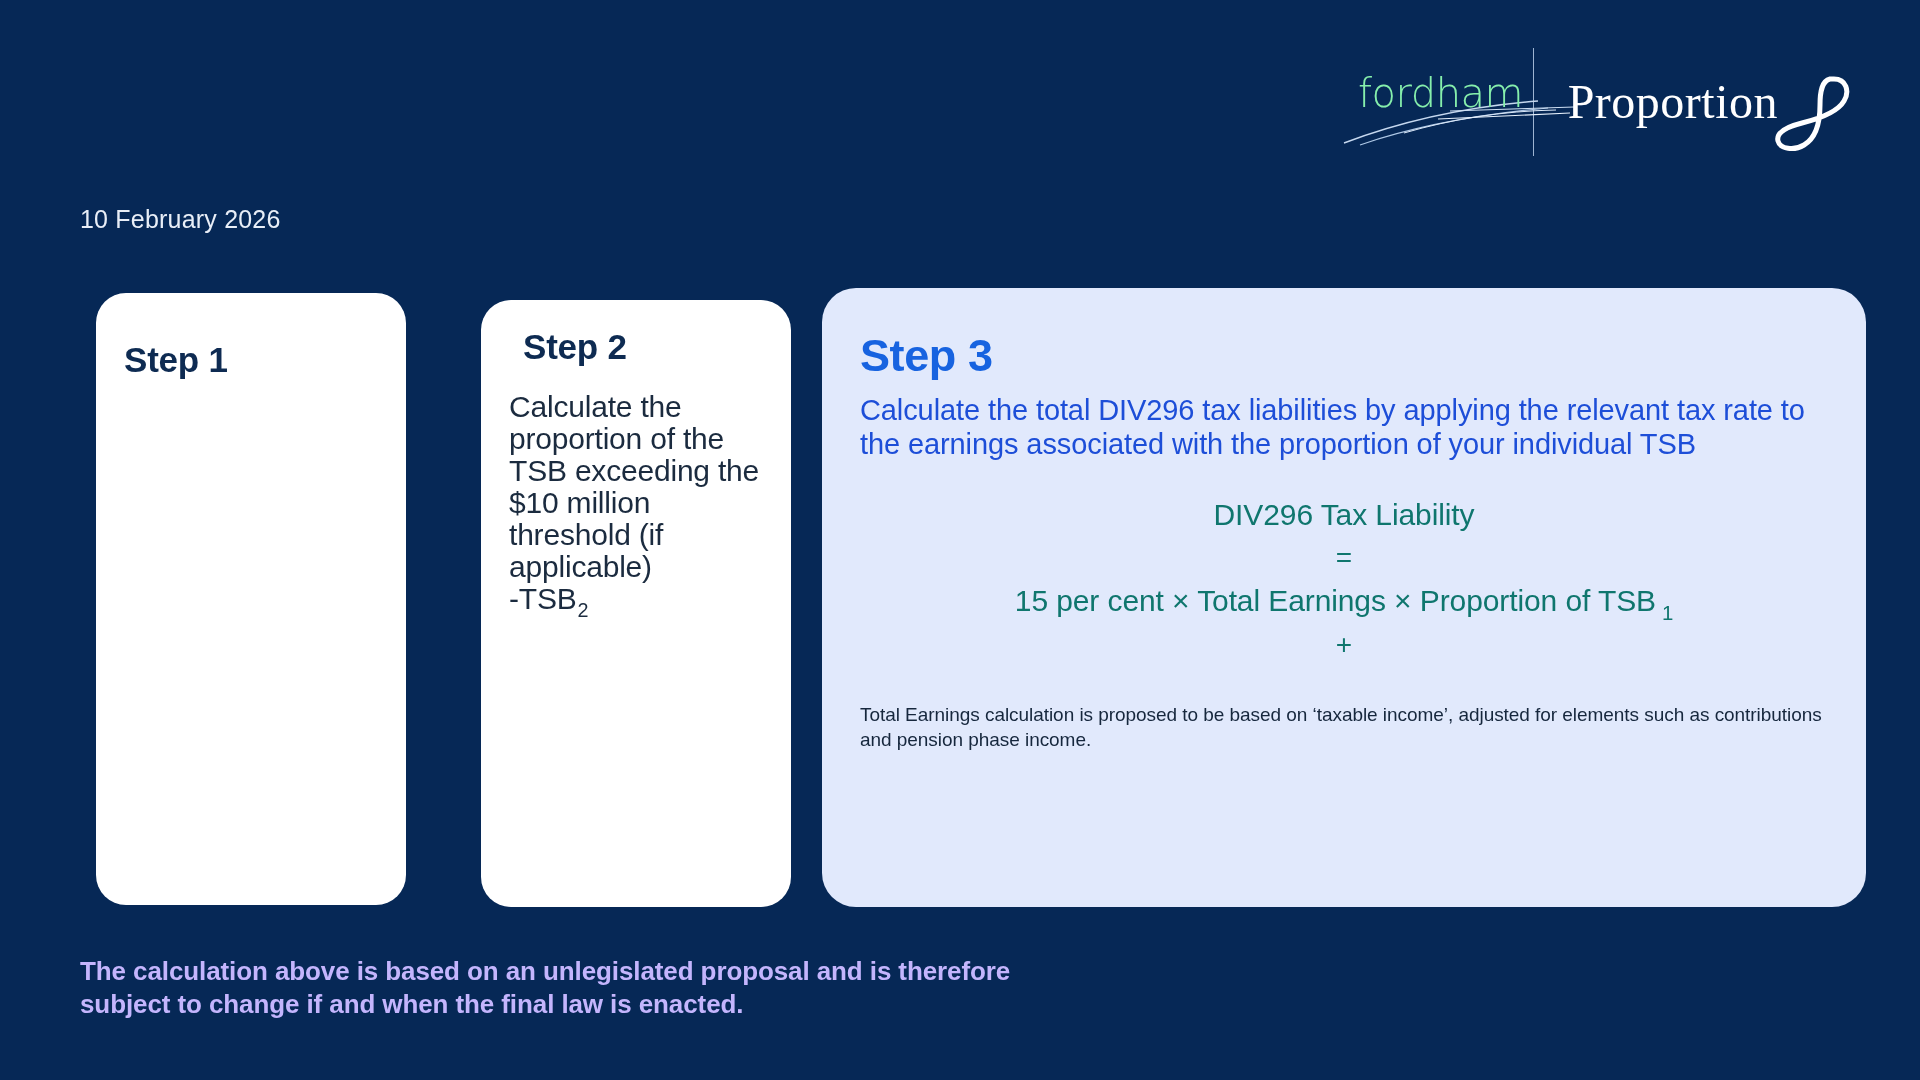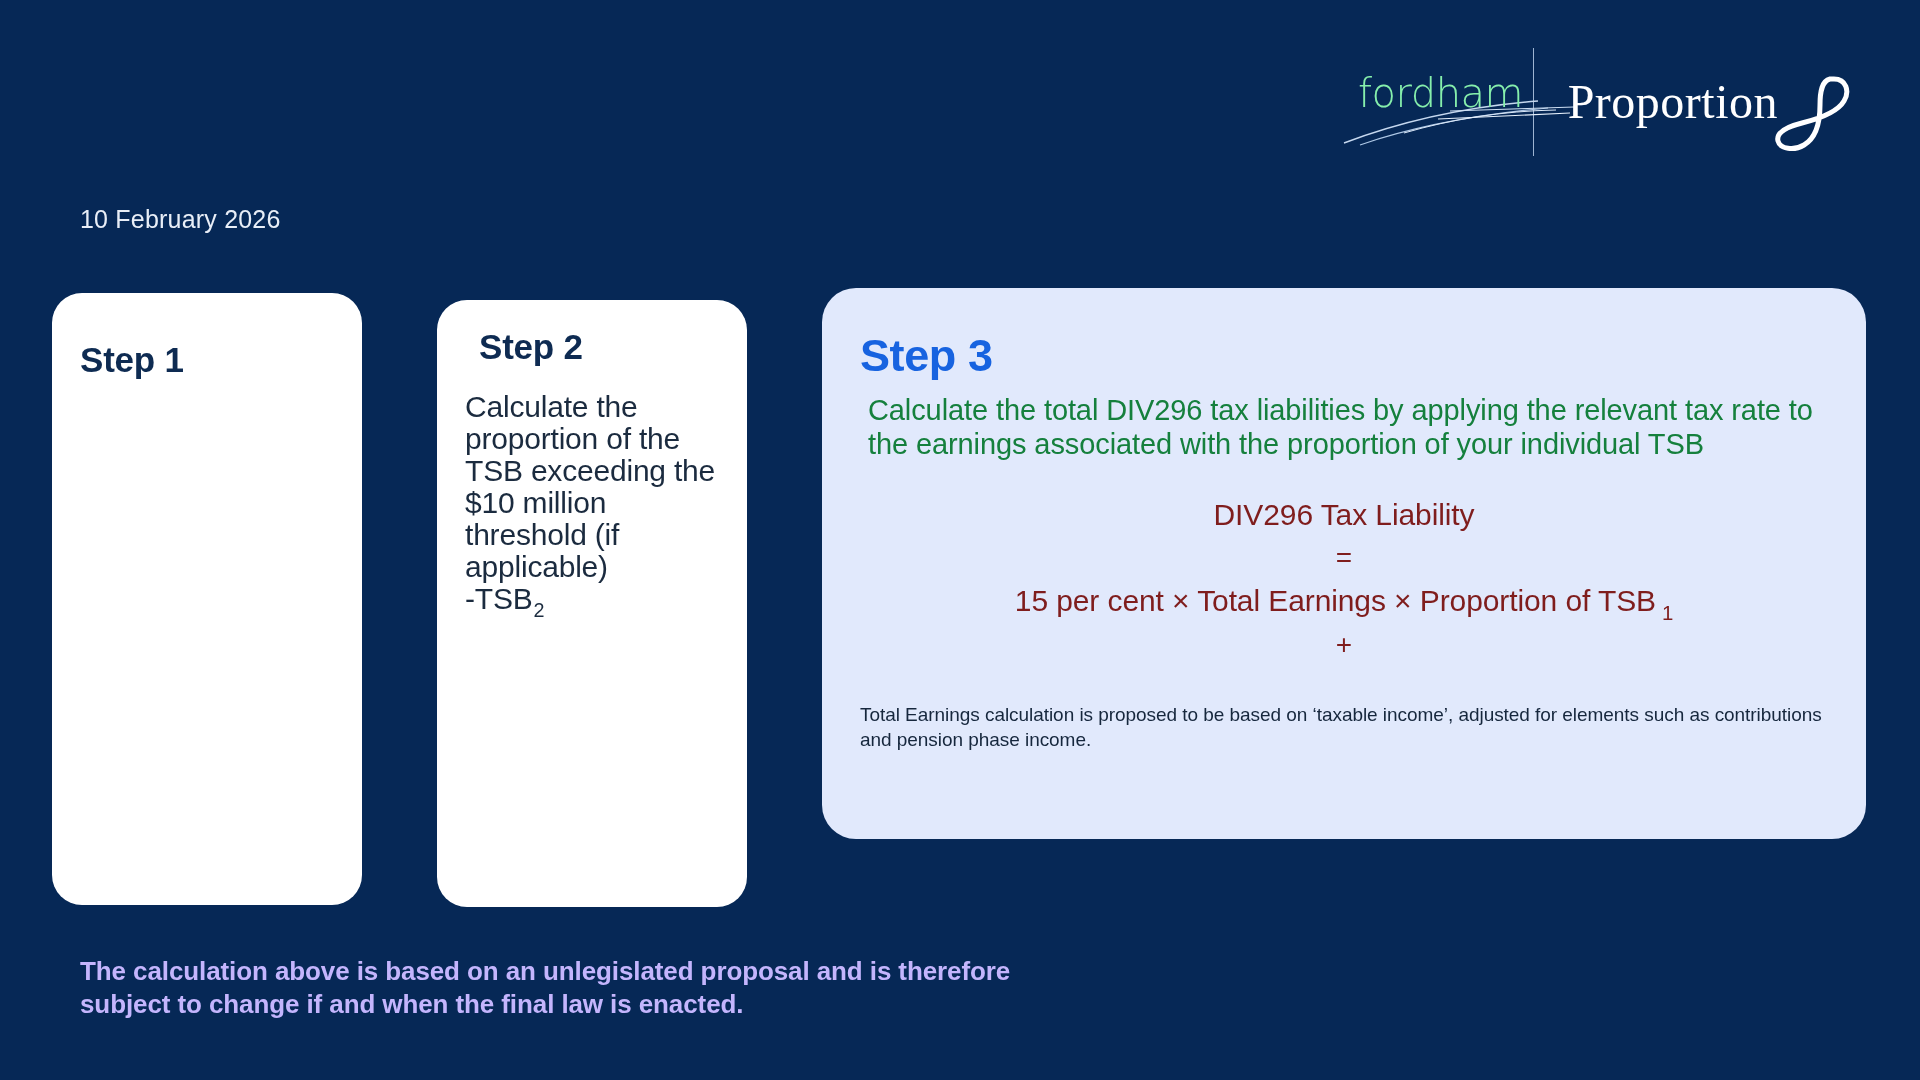--- a/index.html
+++ b/index.html
@@ -83,41 +83,42 @@
     color: #e8eef7;
     letter-spacing: 0.2px;
   }
 
   
   .step-card {
     position: absolute;
     background: #ffffff;
     border-radius: 30px;
     box-sizing: border-box;
+    margin-left: 44px;
   }
   .step-card-1 {
     left: 52px;
     top: 293px;
     width: 310px;
     height: 612px;
     padding: 48px 28px 0 28px;
   }
   .step-card-2 {
     left: 437px;
     top: 300px;
     width: 310px;
     height: 607px;
     padding: 28px 22px 0 28px;
   }
   .step-panel-3 {
     position: absolute;
     left: 822px;
     top: 288px;
     width: 1044px;
-    height: 551px;
+    height: 619px;
     background: #e1e9fc;
     border-radius: 34px;
     box-sizing: border-box;
     padding: 44px 38px 0 38px;
   }
 
   .step-title {
     font-size: 35px;
     font-weight: bold;
     color: #0e2b52;
@@ -140,41 +141,41 @@
   .step-body {
     font-size: 30px;
     line-height: 1.07;
     color: #1b2b3f;
     margin: 0;
     letter-spacing: -0.2px;
   }
   .step-body-3 {
     font-size: 29px;
     line-height: 1.18;
-    color: #15803d;
-    margin: 8px;
+    color: #1d4ed8;
+    margin: 0;
     letter-spacing: -0.1px;
   }
   .tsb-label {
     display: block;
     margin-top: 0;
   }
   .tsb-label sub {
     font-size: 0.66em;
     vertical-align: baseline;
     position: relative;
     bottom: -0.38em;
     margin-left: 1px;
   }
 
   
   .formula-block {
     margin-top: 36px;
     text-align: center;
-    color: #7f1d1d;
+    color: #0f766e;
   }
   .formula-line {
     font-size: 30px;
     line-height: 1.12;
     letter-spacing: -0.1px;
     margin: 0;
   }
   .formula-op {
     font-size: 28px;
     line-height: 1.9;

